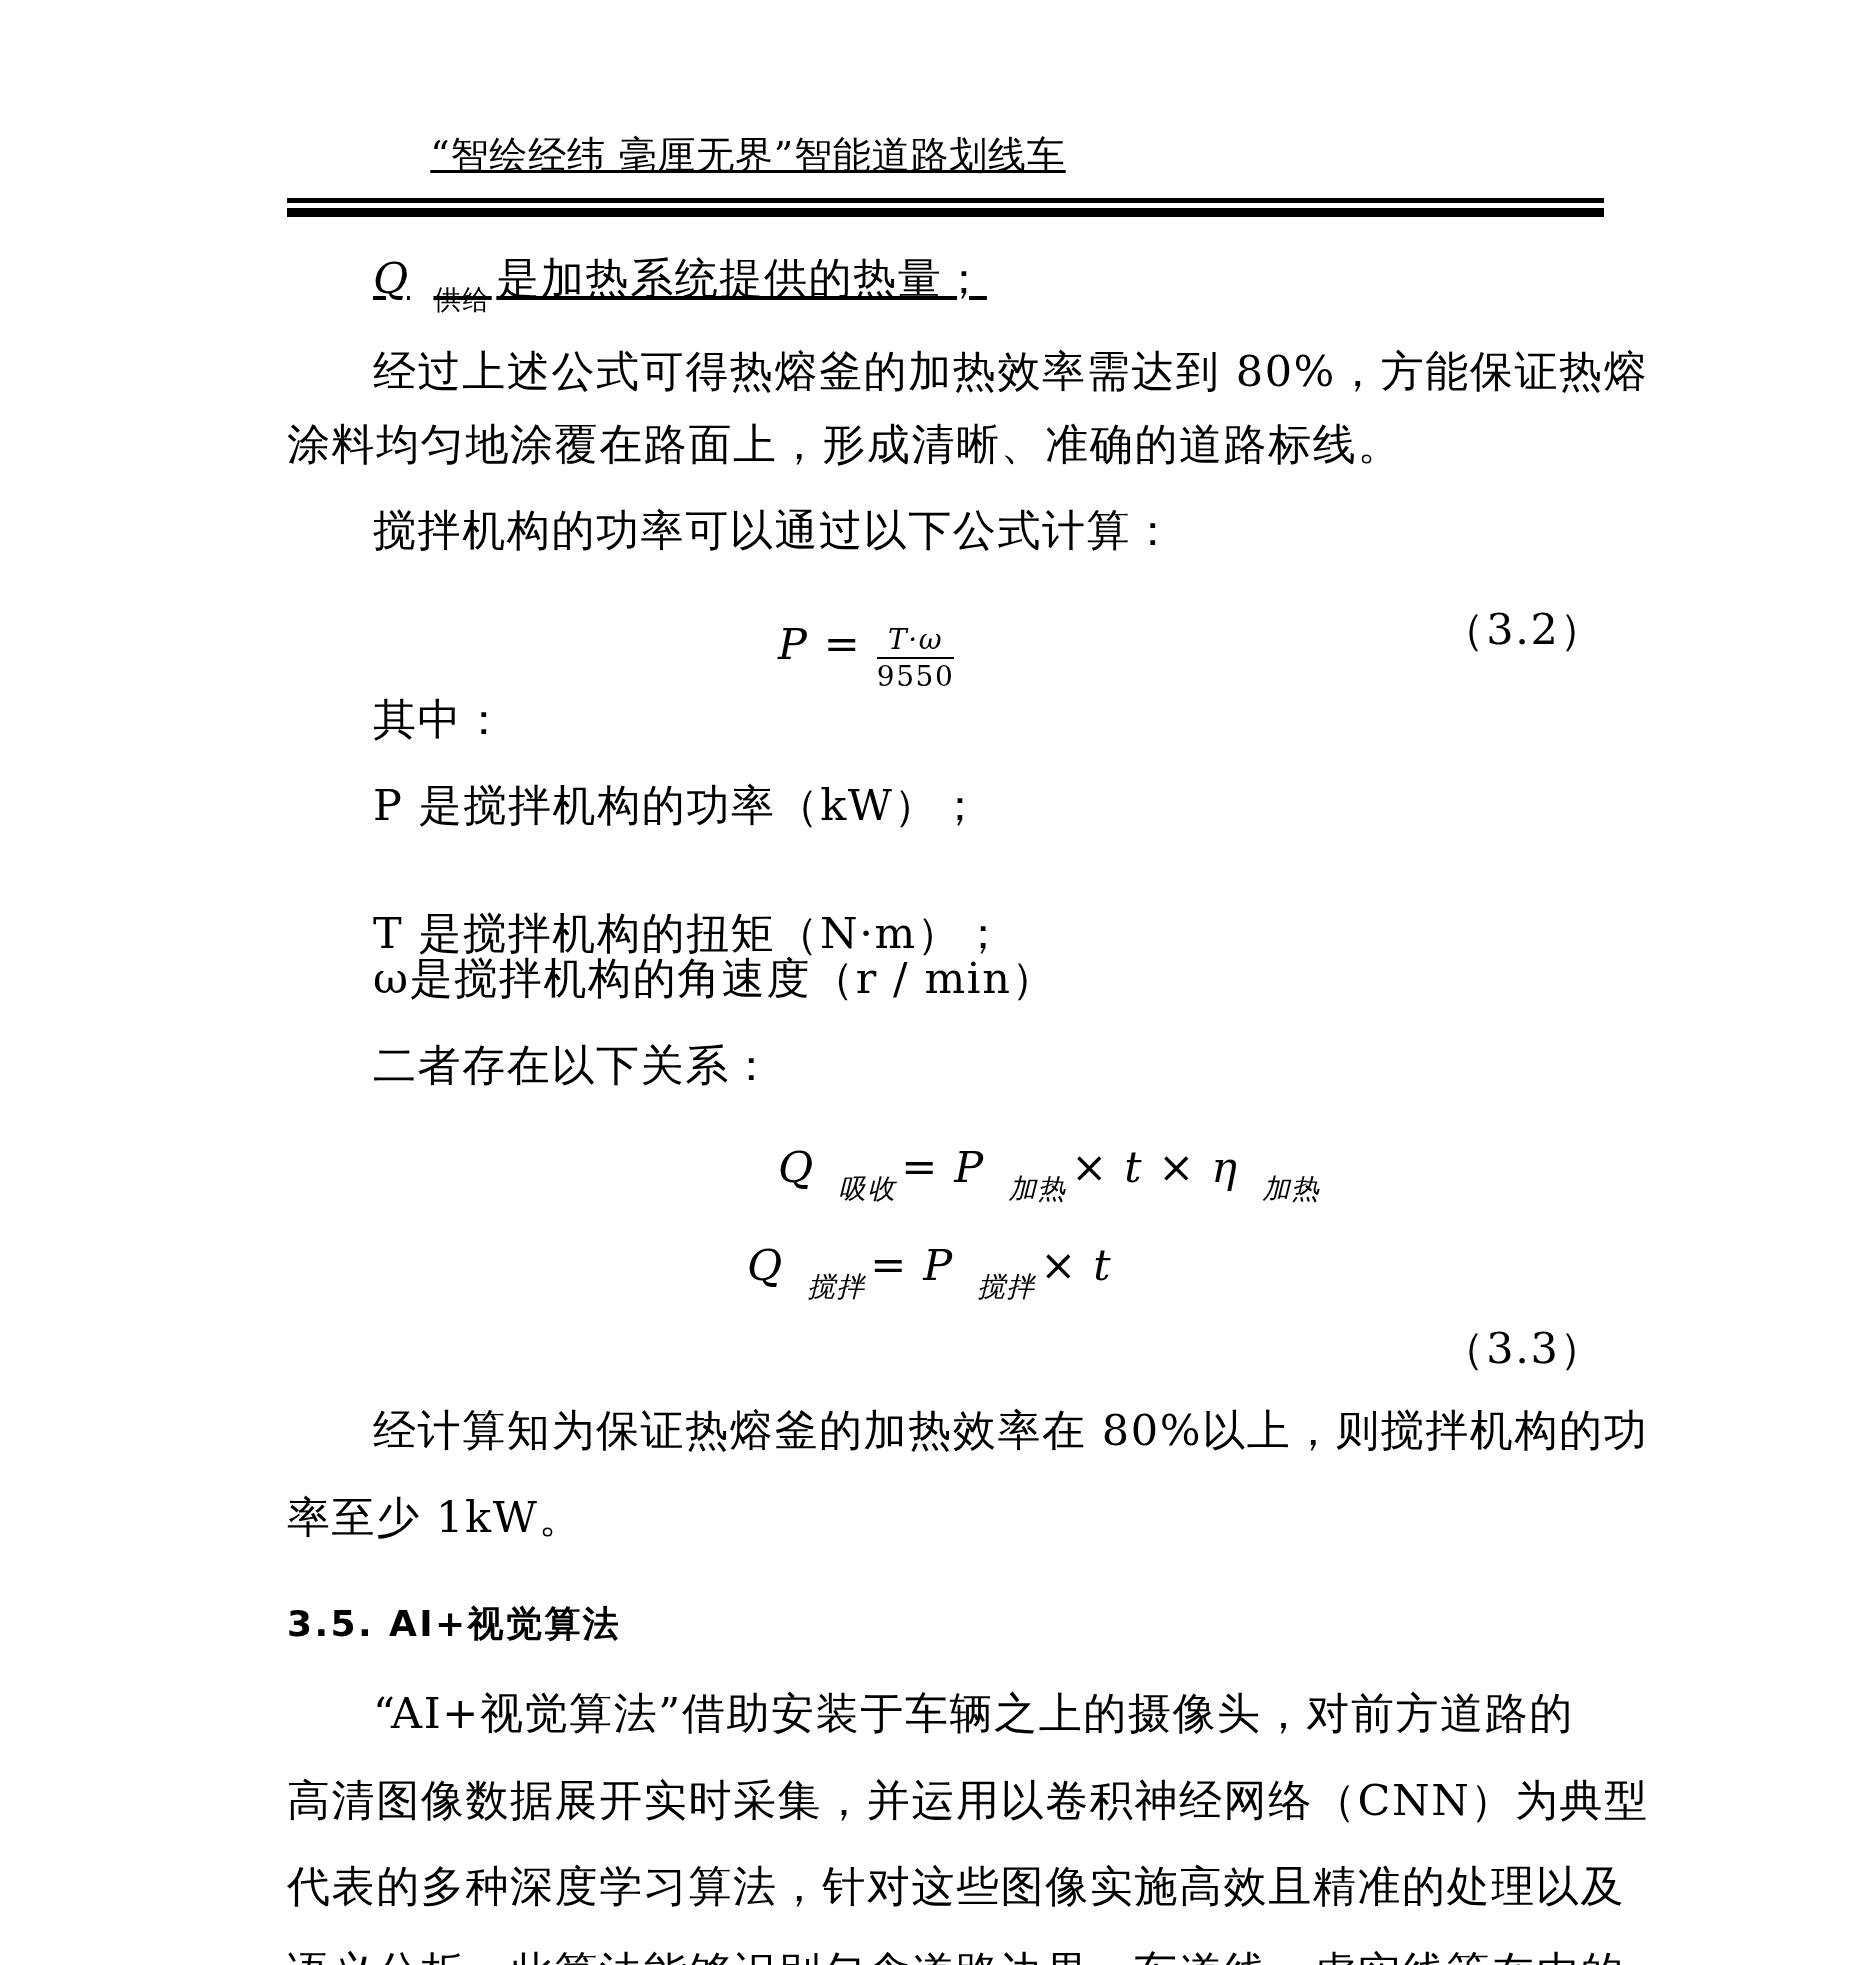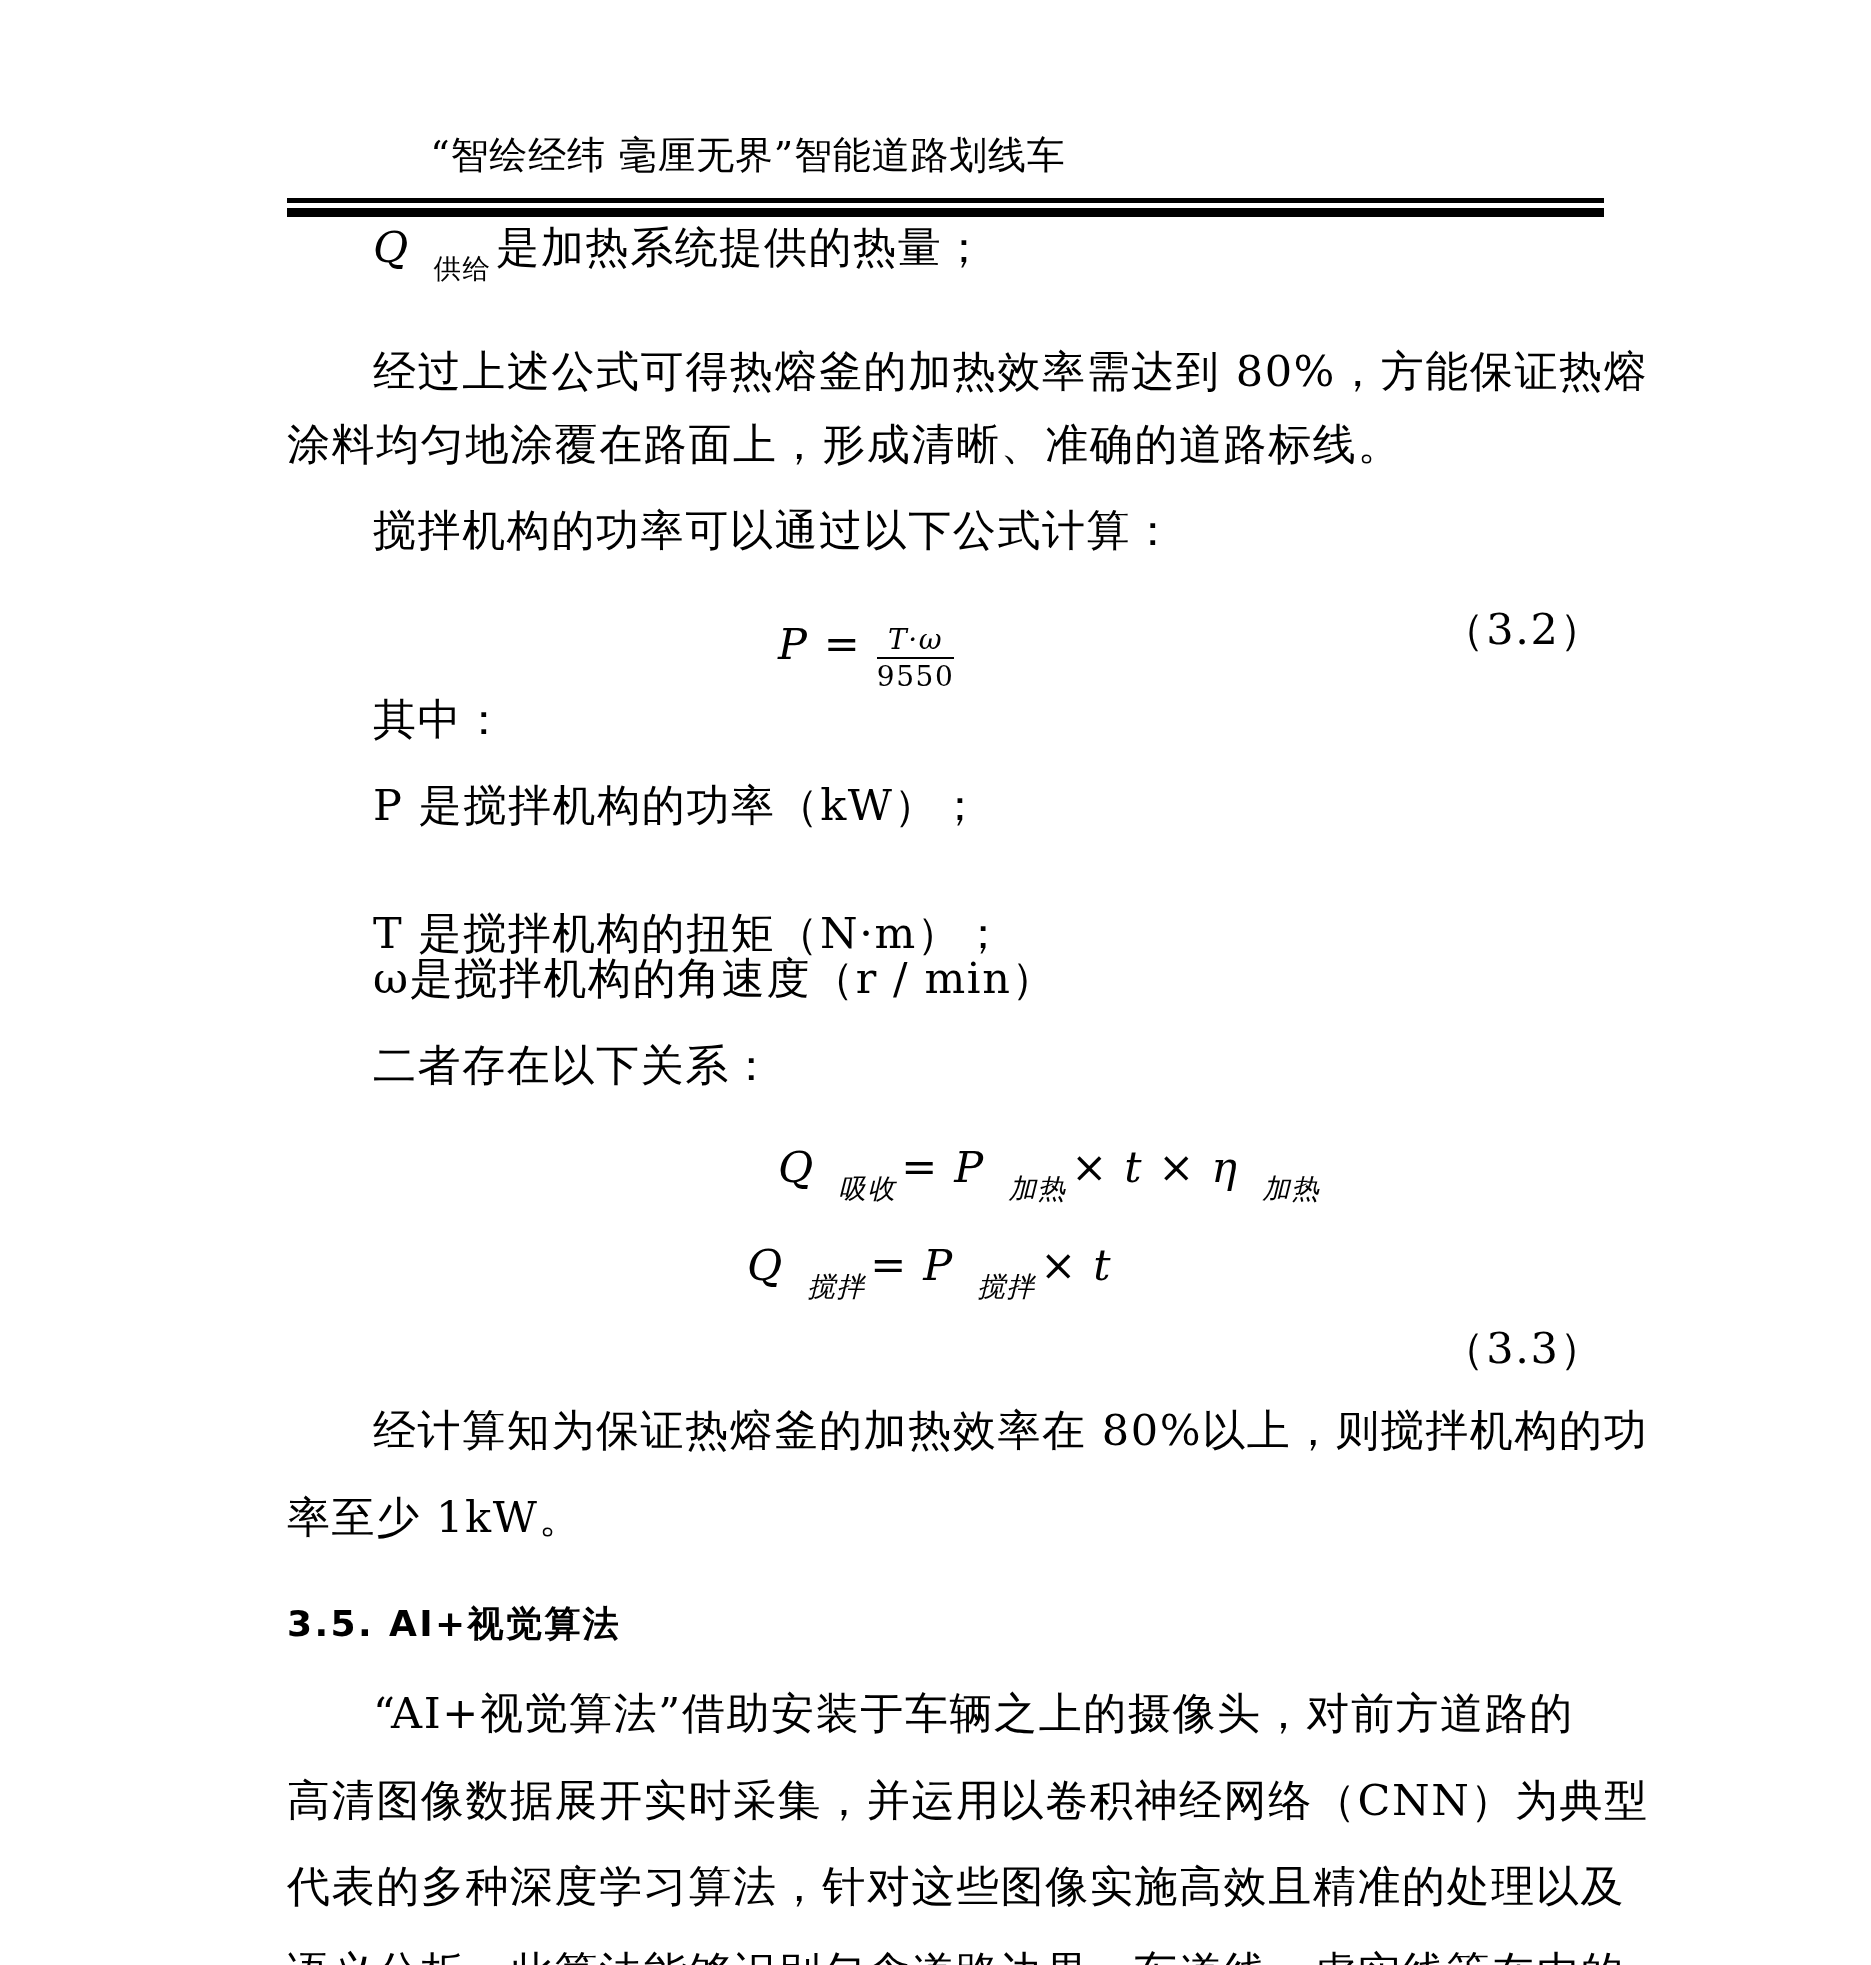--- a/index.html
+++ b/index.html
@@ -2,21 +2,21 @@
 <html style="font-size:6.3px"><head>
 <meta charset="utf-8">
 <style>
   html, body { margin: 0; padding: 0; background: #ffffff; }
   body {
     width: 1872px; height: 2647px; position: relative; overflow: hidden;
     font-family: "DejaVu Serif", "Liberation Serif", serif; color: #000;
   }
   .header-title {
     position: absolute; top: 130px; left: 0; width: 1496px; text-align: center;
-    font-size: 38px; letter-spacing: 0.8px;
+    font-size: 38px; letter-spacing: 0.8px; text-decoration: underline;
   }
   .rule-thin { position: absolute; left: 287px; width: 1317px; top: 198px; height: 4.7px; background:#000; }
   .rule-thick { position: absolute; left: 287px; width: 1317px; top: 208px; height: 8.6px; background:#000; }
   .line {
     position: absolute; left: 287px; width: 1317px; font-size: 43px; line-height: 55px;
     white-space: nowrap; letter-spacing: 1.6px;
   }
   .indent { left: 373px; }
   .mathi { font-family: "DejaVu Serif", serif; font-style: italic; }
   .sub { font-size: 27.5px; position: relative; top: 15.7px; margin: 0 4.7px 0 23.6px; font-style: italic; }
@@ -28,21 +28,21 @@
     font-family: "DejaVu Sans", "Liberation Sans", sans-serif; letter-spacing: 2.4px;
   }
 </style>
 </head>
 <body>
 
 <div class="header-title">“智绘经纬 毫厘无界”智能道路划线车</div>
 <div class="rule-thin"></div>
 <div class="rule-thick"></div>
 
-<div class="line indent" style="top:220px;">
+<div class="line indent" style="top:251px;text-decoration:underline;">
   <span class="mathi">Q</span><span class="sub" style="font-style:normal">供给</span><span>是加热系统提供的热量；</span>
 </div>
 
 <div class="line indent" style="top:330px;margin-top:14px;">经过上述公式可得热熔釜的加热效率需达到 80%，方能保证热熔</div>
 <div class="line" style="top:417px;">涂料均匀地涂覆在路面上，形成清晰、准确的道路标线。</div>
 <div class="line indent" style="top:503px;">搅拌机构的功率可以通过以下公式计算：</div>
 
 <div class="line" style="top:586px; height:86px;">
   <span style="position:absolute; left:491px; top:15.7px;" class="mathi">
     <span>P =</span>

